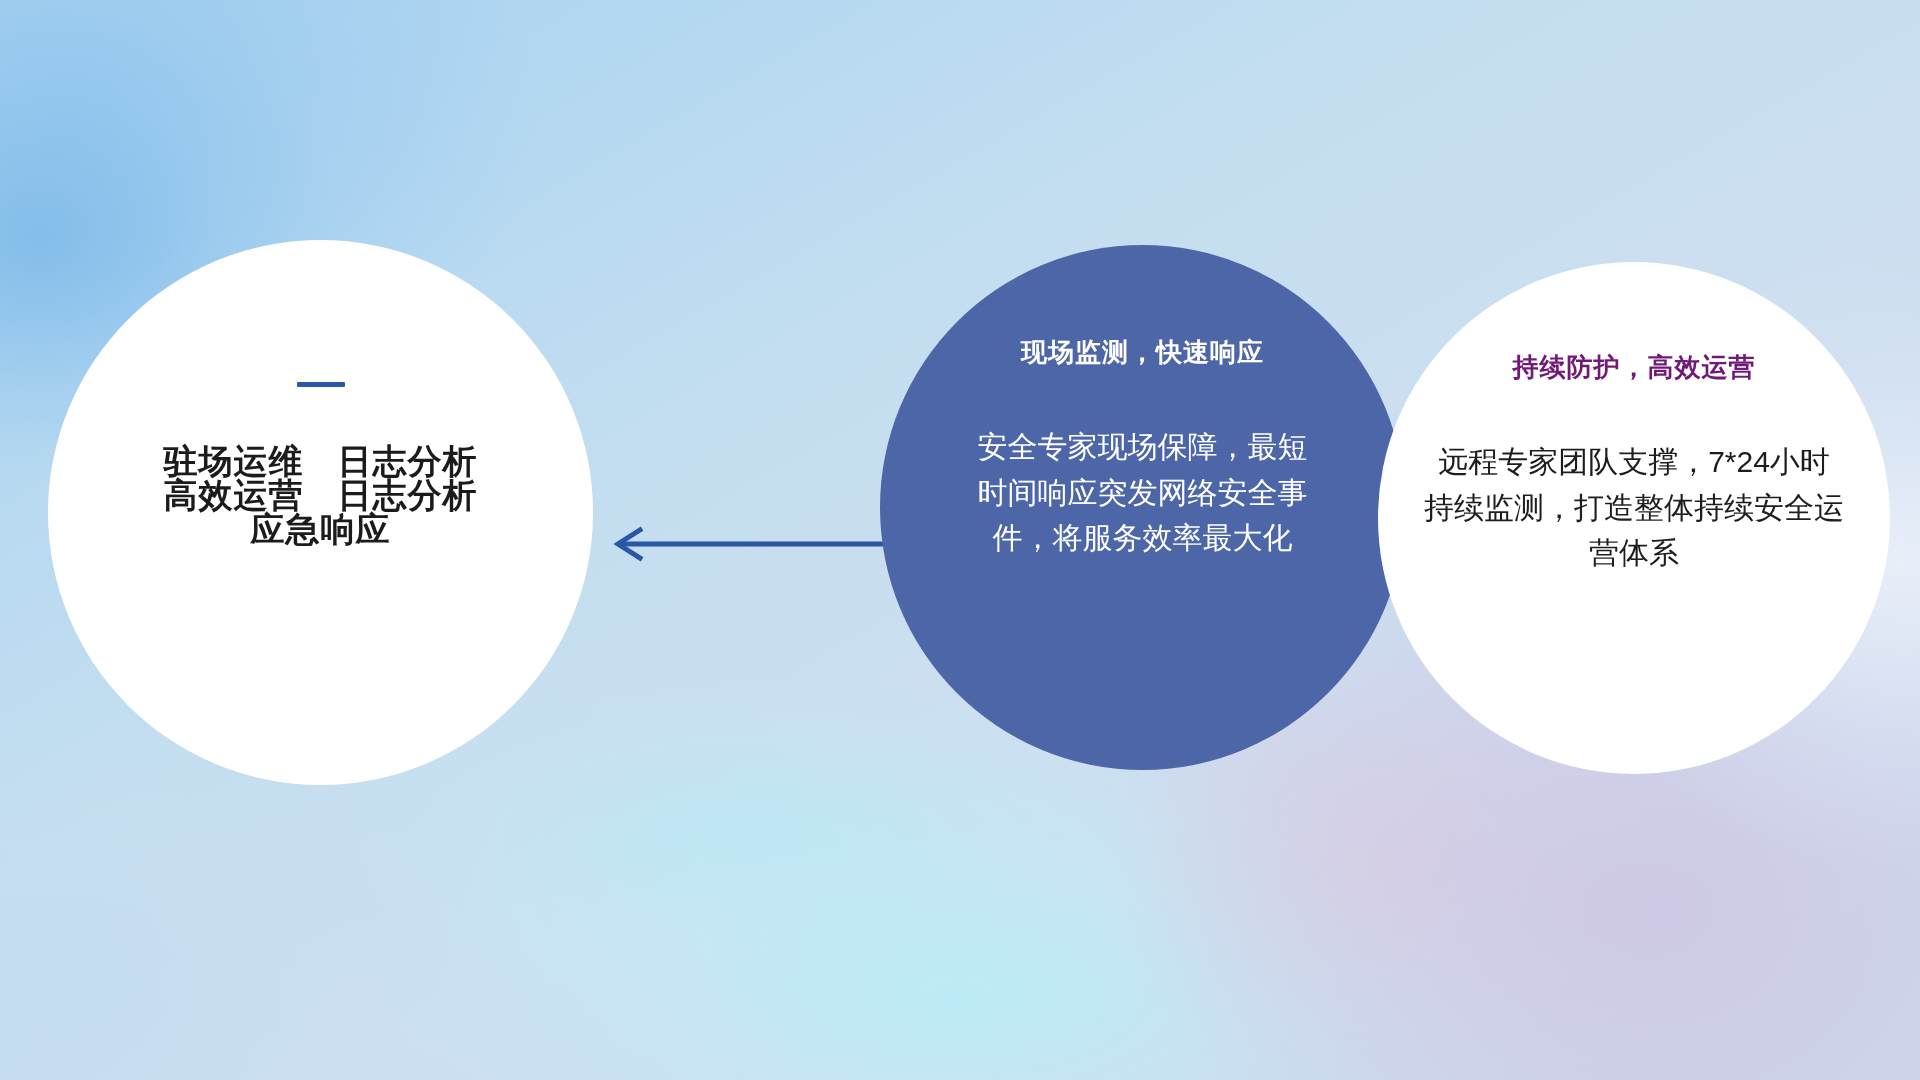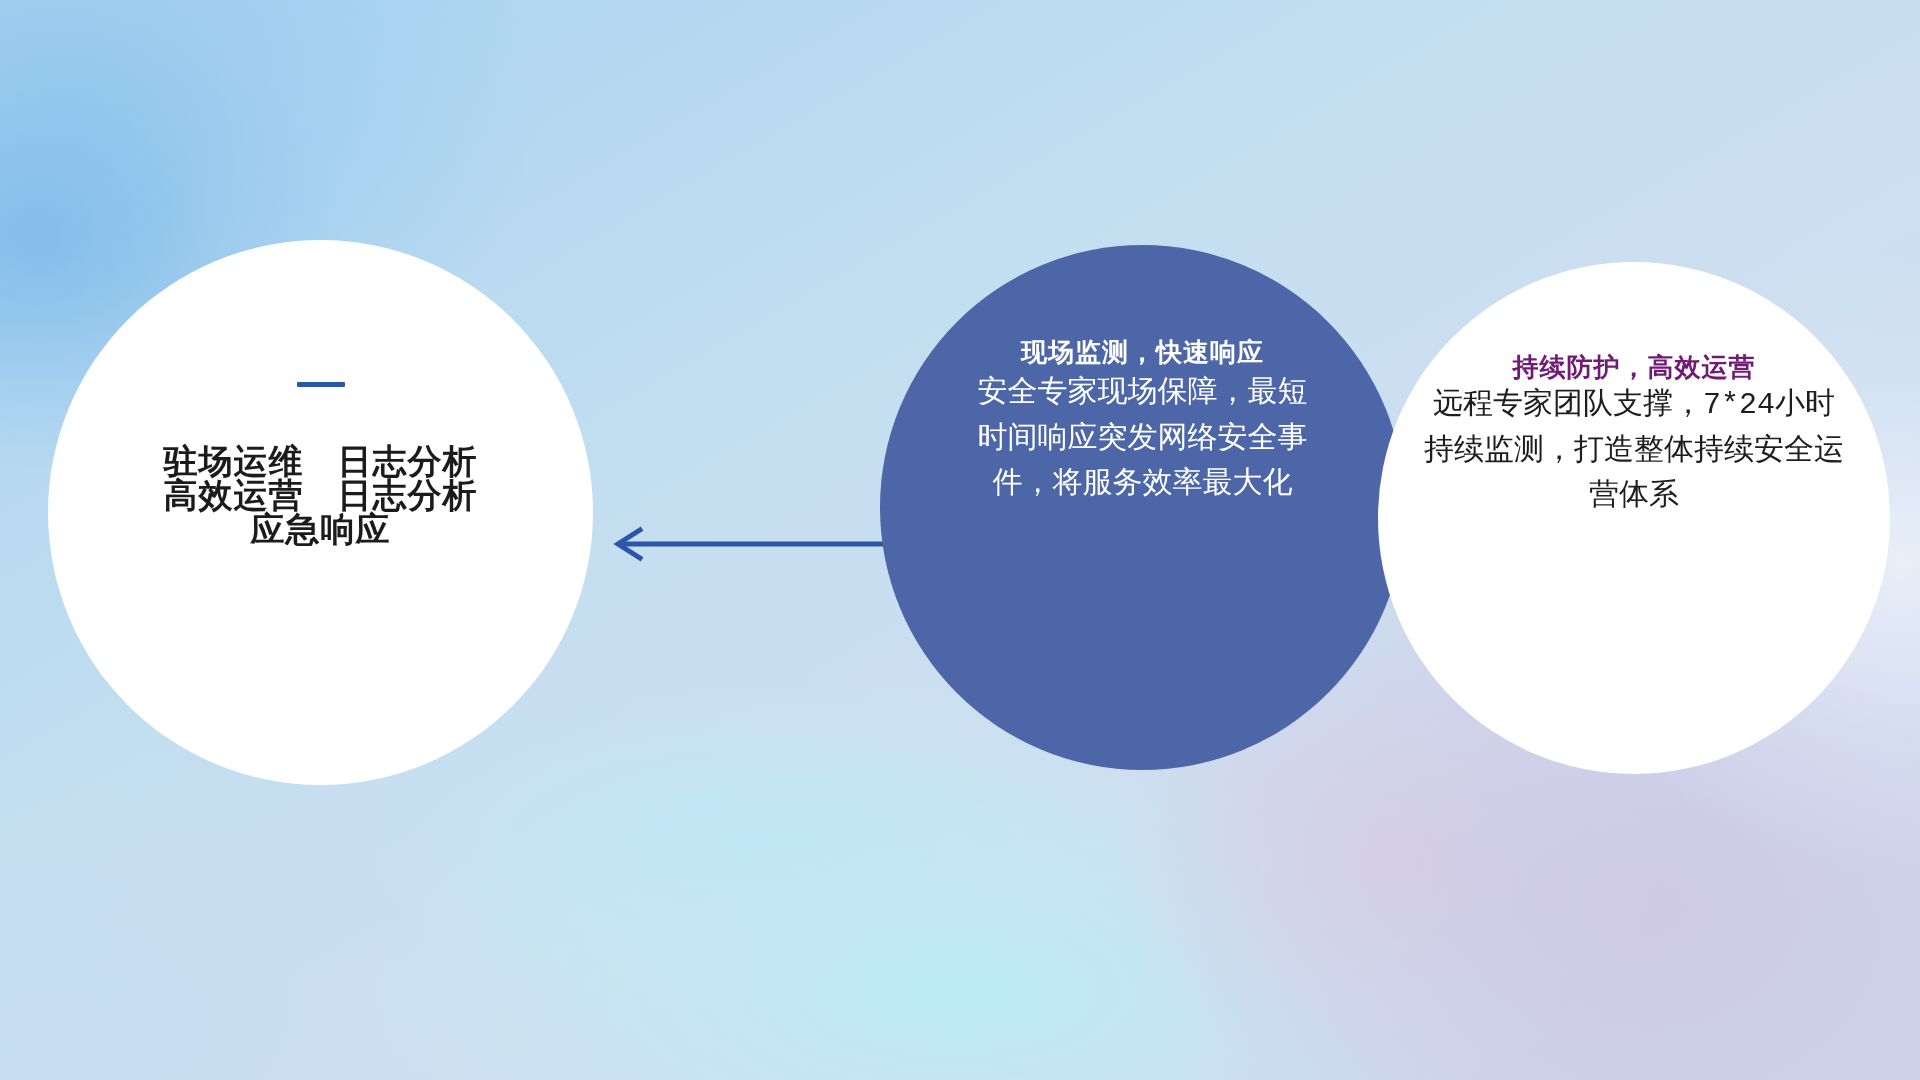--- a/index.html
+++ b/index.html
@@ -162,33 +162,33 @@
     font-size: 26px;
     font-weight: 700;
     letter-spacing: 1px;
     white-space: nowrap;
     line-height: 1.2;
   }
   .title-on-blue { color: #ffffff; }
   .title-on-white { color: #701a75; }
 
   .card-body {
+    margin-top: 56px;
     font-size: 30px;
     line-height: 1.52;
     text-align: center;
     font-weight: 400;
   }
   .body-on-blue {
     color: #ffffff;
     width: 330px;
   }
   .body-on-white {
     color: #1d1d1d;
     width: 420px;
-    font-family: Liberation Mono, monospace;
   }
 
   
   .arrow-svg {
     position: absolute;
     left: 600px;
     top: 520px;
     width: 340px;
     height: 48px;
     z-index: 1;

